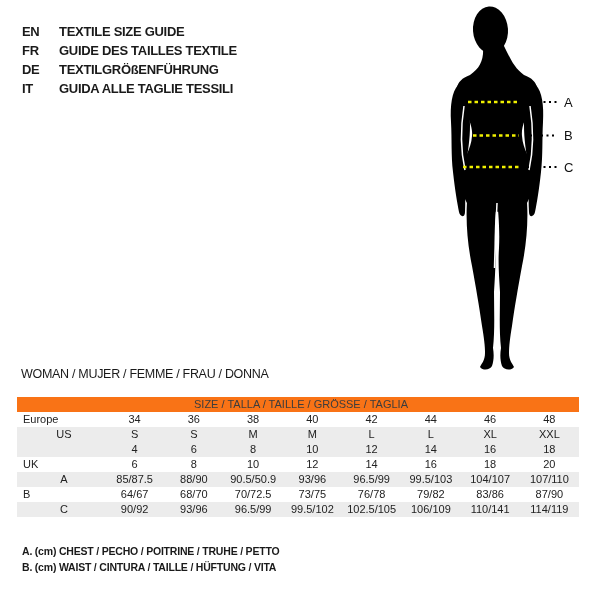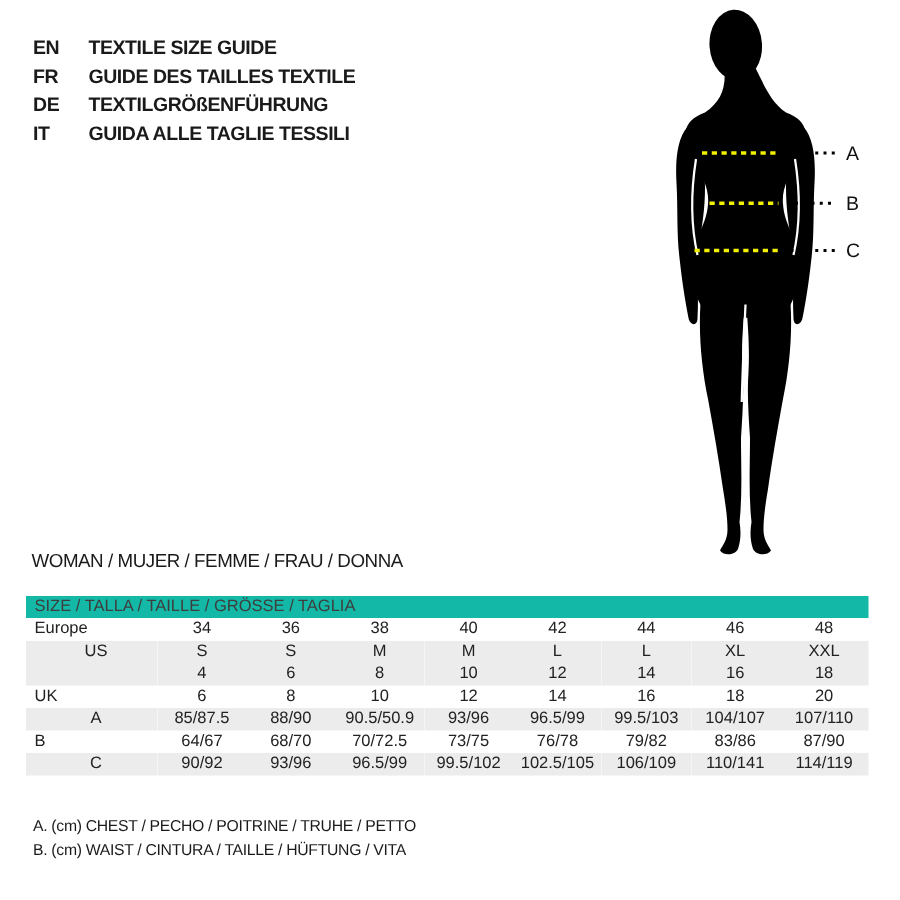--- a/index.html
+++ b/index.html
@@ -16,26 +16,26 @@
   .figure-svg{position:absolute;left:380px;top:0;width:220px;height:390px;}
   
   .section-title{position:absolute;left:21px;top:367px;
     font-size:12.5px;font-weight:normal;letter-spacing:-0.3px;}
   
   table.size-table{position:absolute;left:17px;top:397px;width:562px;
     border-collapse:collapse;table-layout:fixed;}
   .size-table td{height:15px;padding:0;font-size:11px;line-height:15px;
     text-align:center;color:#222;white-space:nowrap;overflow:hidden;}
   .size-table td.row-label{text-align:left;padding-left:6px;}
-  .size-table tr.header-row td{background:#14b8a6;text-align:left;
+  .size-table tr.header-row td{background:#f97316;text-align:center;
     padding-left:6px;color:#3d3d3d;}
   .size-table tr.stripe td{background:#ececec;text-align:center;}
   
   .legend{position:absolute;left:22px;top:544px;font-size:10.5px;
-    font-weight:normal;letter-spacing:-0.2px;line-height:15.5px;}
+    font-weight:bold;letter-spacing:-0.2px;line-height:15.5px;}
   .marker-label{font-size:13px;fill:#111;font-family:"Liberation Sans",sans-serif;}
 </style>
 </head>
 <body>
 
 <div class="lang-block">
   <div class="lang-row">
     <span class="lang-code">EN</span>
     <span class="lang-title">TEXTILE SIZE GUIDE</span>
   </div>

